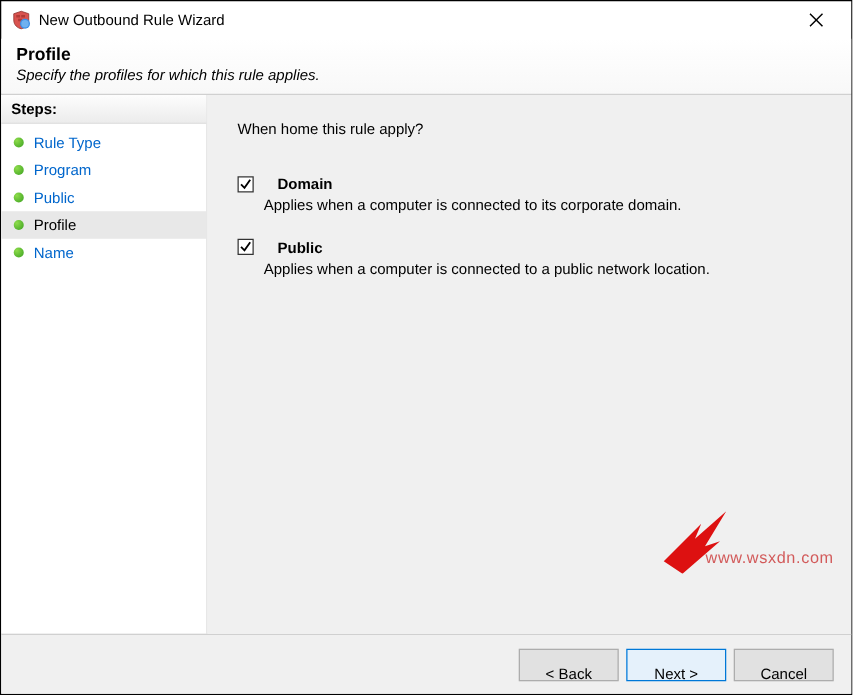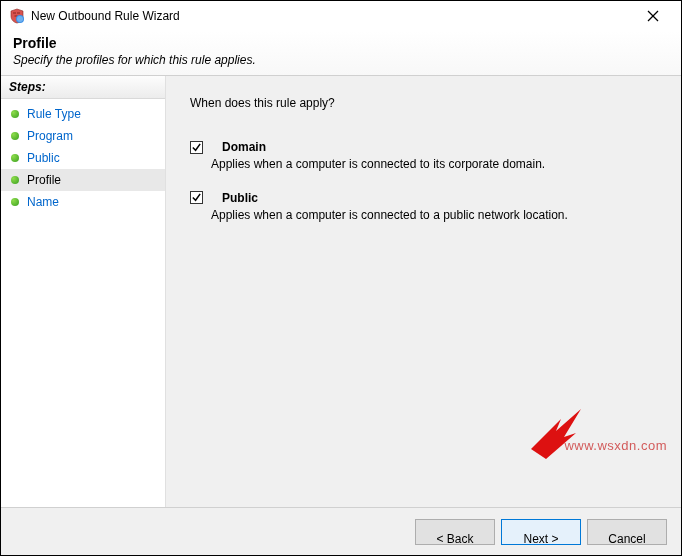--- a/index.html
+++ b/index.html
@@ -65,21 +65,20 @@
       border-right: 1px solid #e0e0e0;
       display: flex;
       flex-direction: column;
     }
     .sidebar-header {
       font-weight: bold;
       font-size: 12px;
       padding: 4px 8px;
       background: linear-gradient(#fdfdfd, #ececec);
       border-bottom: 1px solid #d9d9d9;
-      font-style: italic;
     }
     .steps { padding: 4px 0; }
     .step {
       display: flex;
       align-items: center;
       padding: 4px 10px;
       cursor: pointer;
       font-size: 12px;
     }
     .step.active { background: #e8e8e8; }
@@ -219,21 +218,21 @@
           <span class="step-label">Profile</span>
         </div>
         <div class="step">
           <span class="bullet"></span>
           <span class="step-label">Name</span>
         </div>
       </div>
     </div>
 
     <div class="content">
-      <div class="question">When does this rule apply?</div>
+      <div class="question">When home this rule apply?</div>
 
       <div class="option">
         <div class="option-head">
           <div class="checkbox">
             <svg viewBox="0 0 12 12">
                 <polyline points="2,6 5,9 10,2" fill="none" stroke="#000" stroke-width="1.6"></polyline>
               </svg>
           </div>
           <span class="option-label">Domain</span>
         </div>

